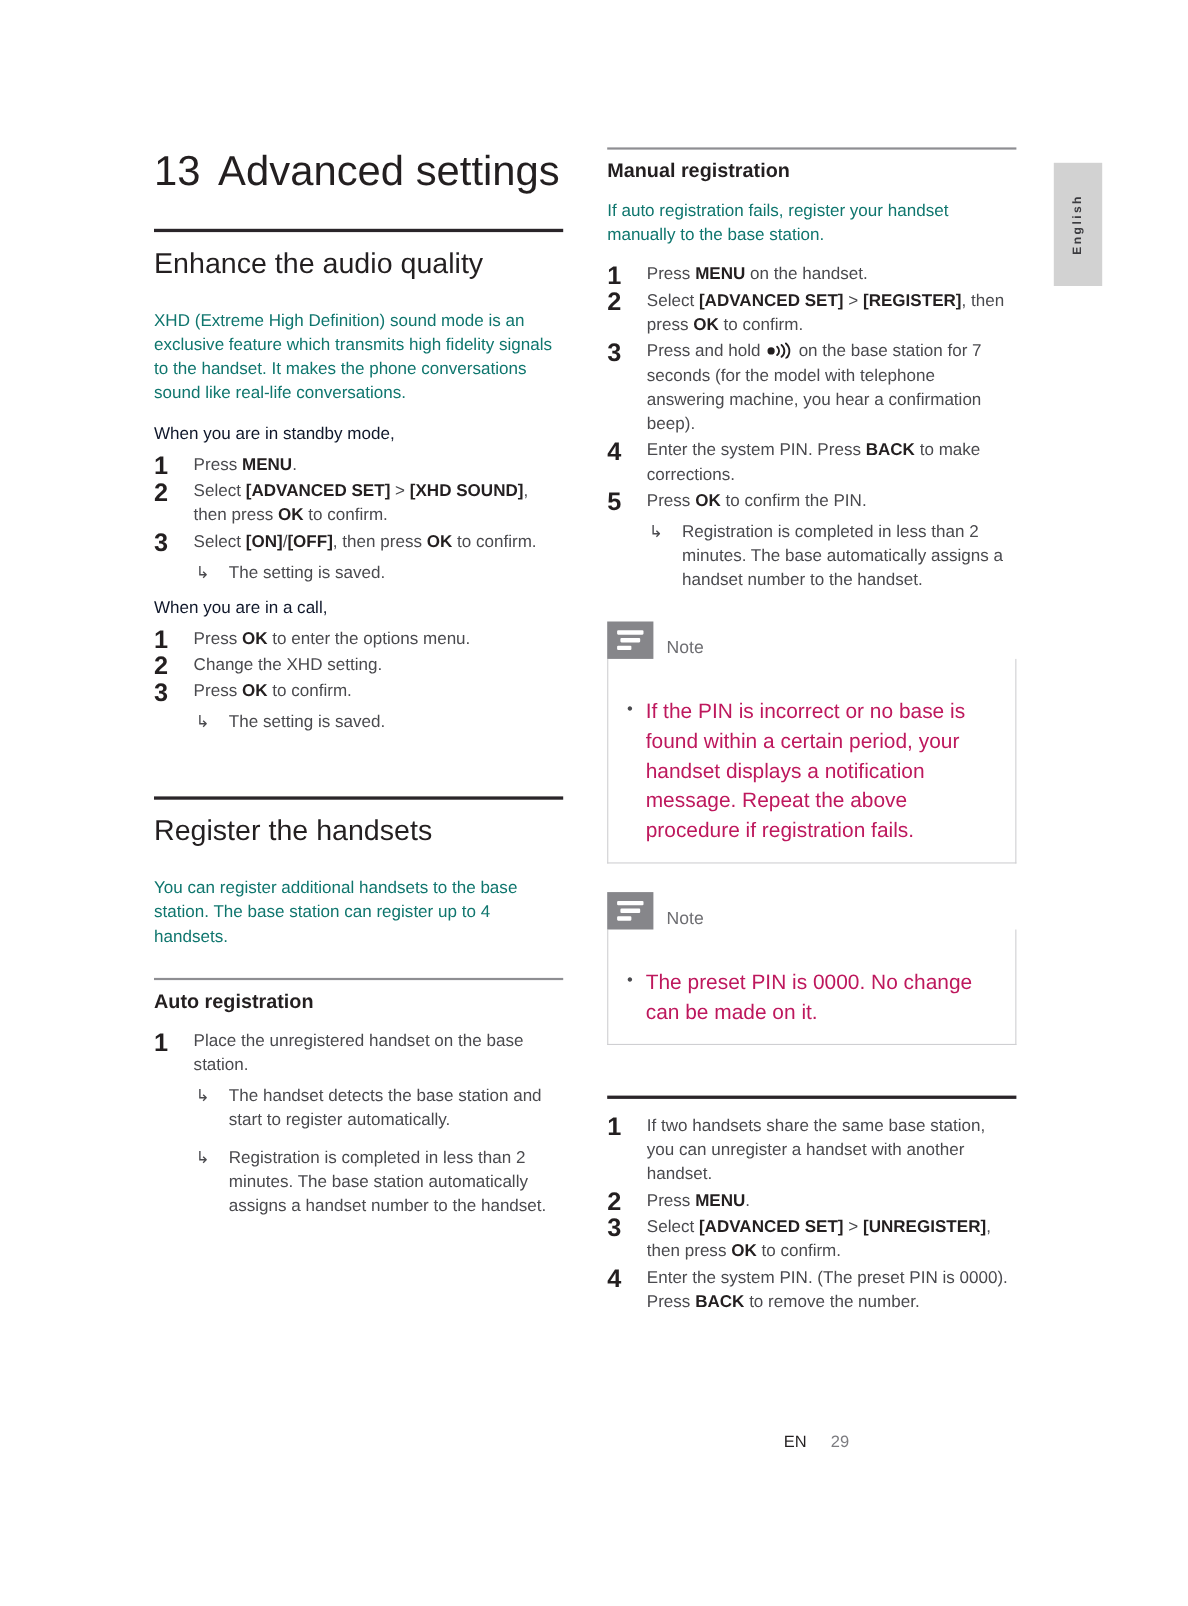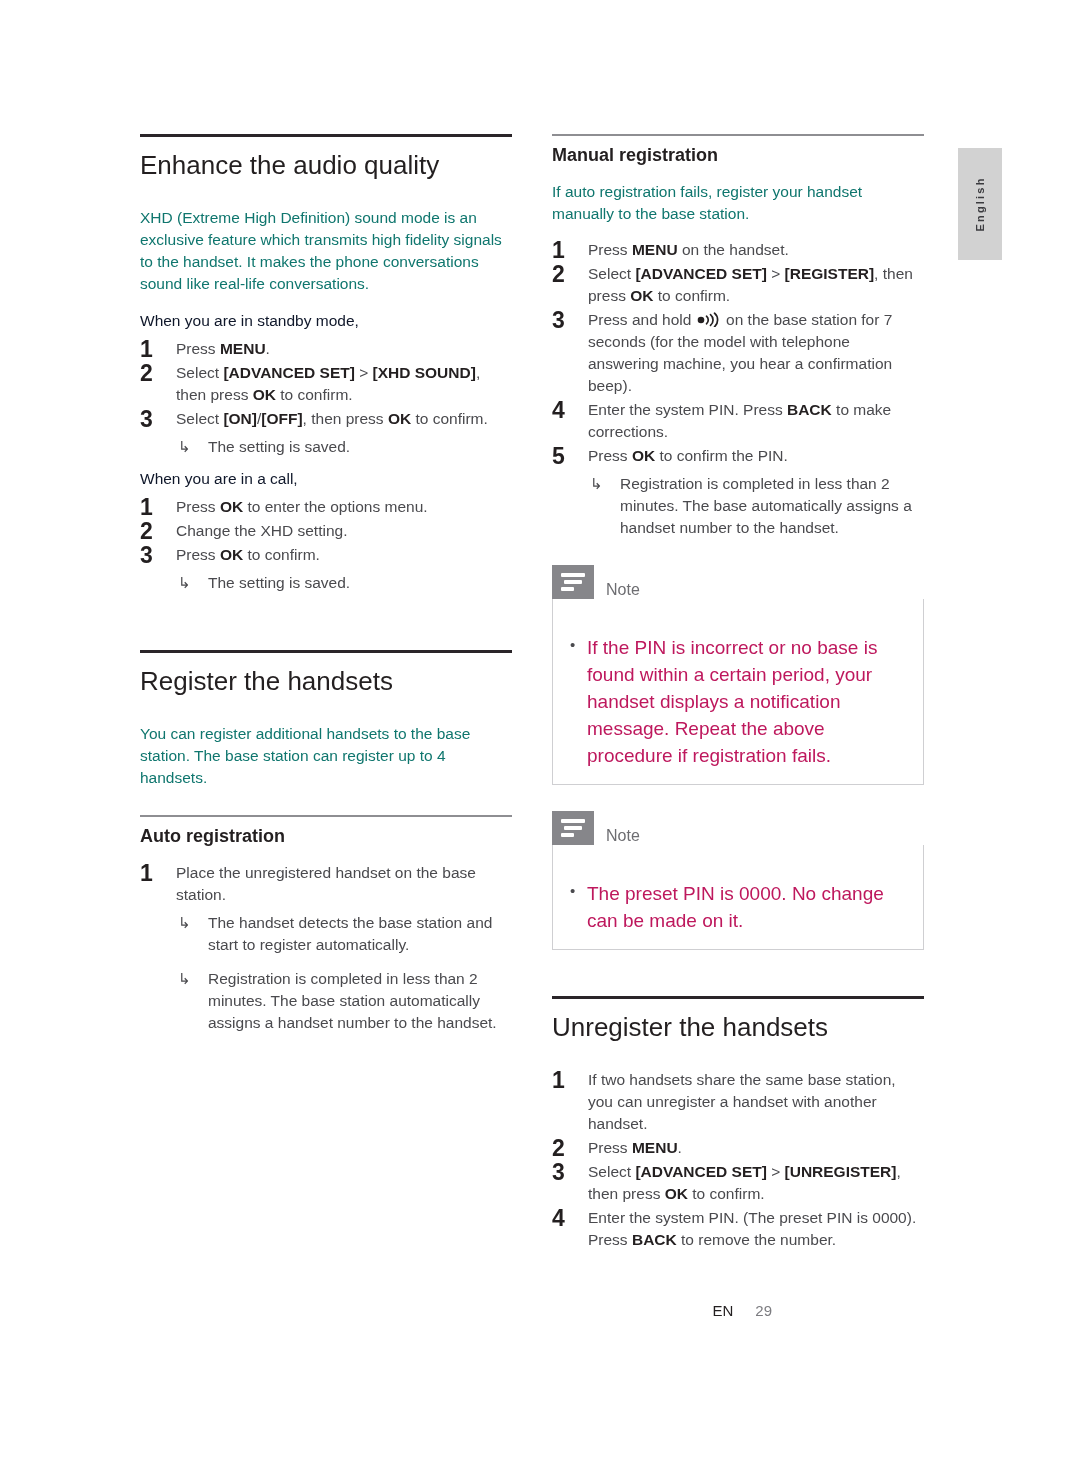--- a/index.html
+++ b/index.html
@@ -245,20 +245,24 @@
 <body>
 
 <div class="page">
 
   <div class="lang-tab">
     <span class="lang-text">English</span>
   </div>
 
   <div class="col col-left">
 
+    <h1 class="chapter">
+      <span class="chapter-num">13</span>
+      <span class="chapter-title">Advanced settings</span>
+    </h1>
 
     <div class="rule-thick"></div>
     <h2 class="section">Enhance the audio quality</h2>
 
     <p class="body">XHD (Extreme High Definition) sound mode is an exclusive feature which transmits high fidelity signals to the handset. It makes the phone conversations sound like real-life conversations.</p>
 
     <p class="lead">When you are in standby mode,</p>
     <ol class="steps">
         <li><span class="num">1</span><span class="step-text"><span>Press </span><b class="ui">MENU</b><span>.</span></span></li>
         <li><span class="num">2</span><span class="step-text"><span>Select </span><b class="ui">[ADVANCED SET]</b><span> &gt; </span><b class="ui">[XHD SOUND]</b><span>, then press </span><b class="ui">OK</b><span> to confirm.</span></span></li>
@@ -336,21 +340,20 @@
             <ul class="note-list">
               <li>The preset PIN is 0000. No change can be made on it.</li>
             </ul>
           </div>
         </div>
       </div>
 
     <div class="spacer-lg"></div>
 
     <div class="rule-thick"></div>
-    <h2 class="section">Unregister the handsets</h2>
     <ol class="steps">
         <li><span class="num">1</span><span class="step-text"><span>If two handsets share the same base station, you can unregister a handset with another handset.</span></span></li>
         <li><span class="num">2</span><span class="step-text"><span>Press </span><b class="ui">MENU</b><span>.</span></span></li>
         <li><span class="num">3</span><span class="step-text"><span>Select </span><b class="ui">[ADVANCED SET]</b><span> &gt; </span><b class="ui">[UNREGISTER]</b><span>, then press </span><b class="ui">OK</b><span> to confirm.</span></span></li>
         <li><span class="num">4</span><span class="step-text"><span>Enter the system PIN. (The preset PIN is 0000). Press </span><b class="ui">BACK</b><span> to remove the number.</span></span></li>
       </ol>
   </div>
 
   <div class="footer">
     <span class="en">EN</span><span class="pg">29</span>

